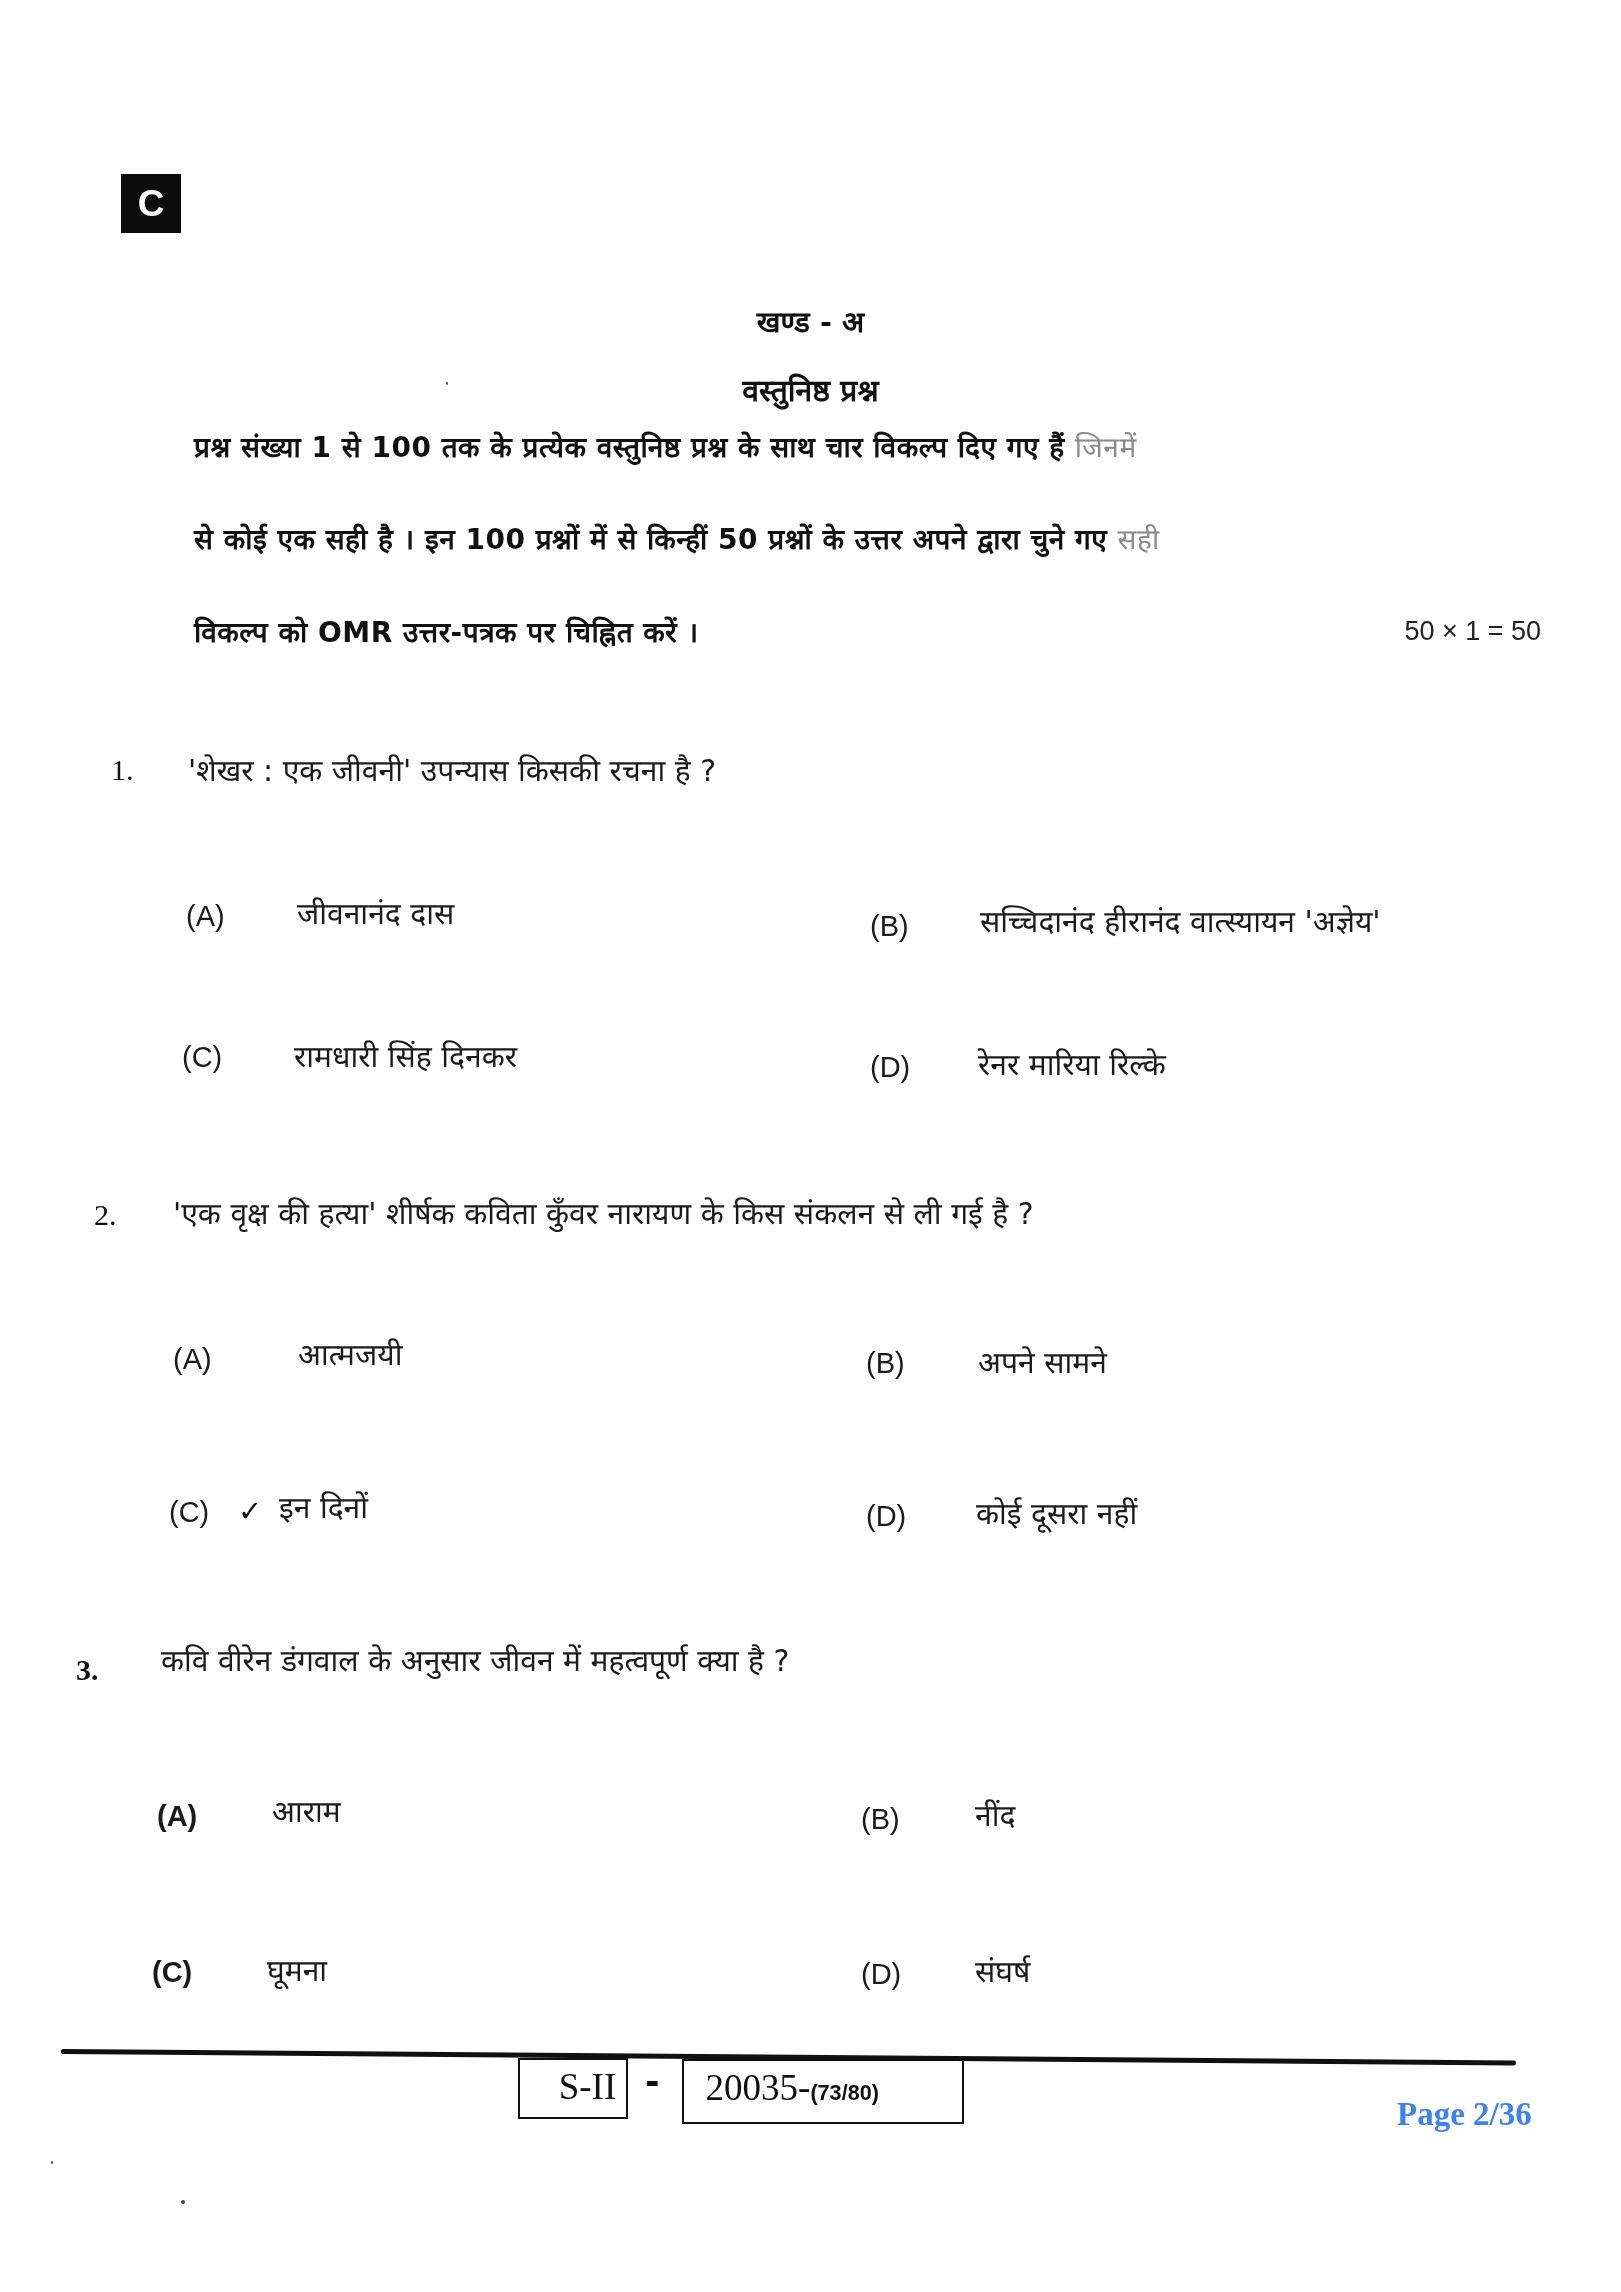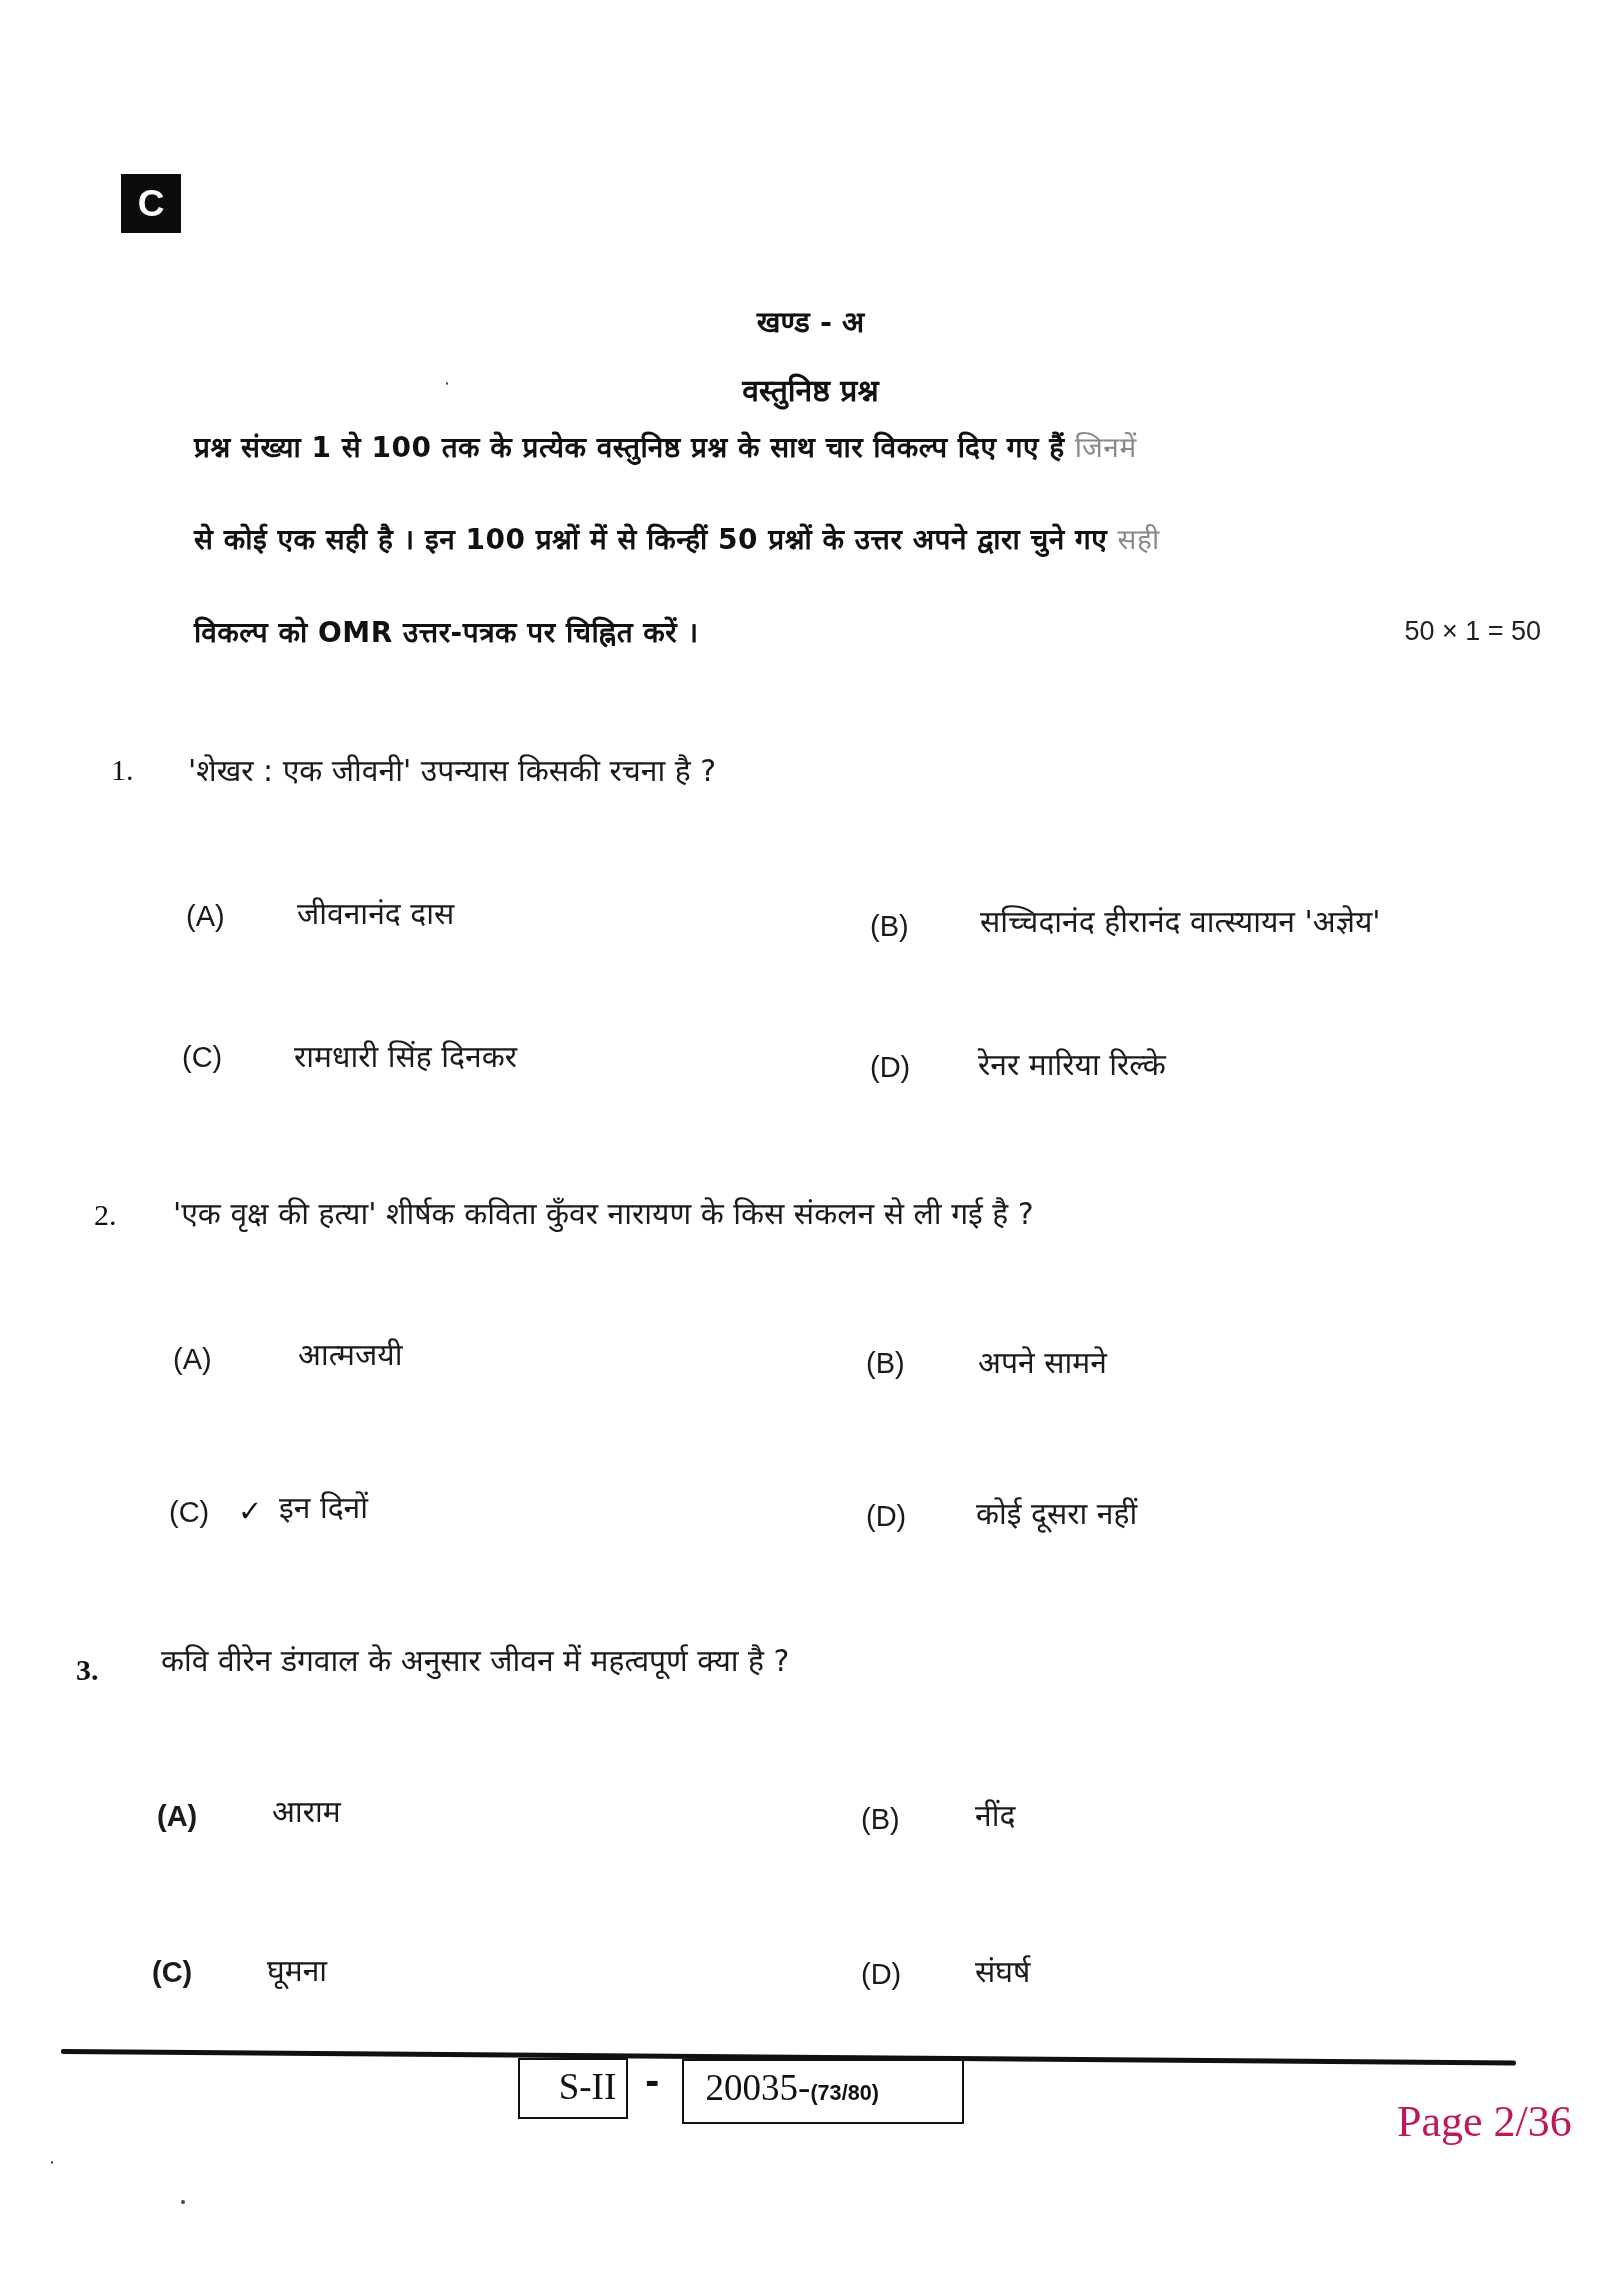--- a/index.html
+++ b/index.html
@@ -102,22 +102,23 @@
       font-size: 21.6px;
       margin-top: 44px;
     }
     .footer-dash {
       left: 645px; top: 2062px;
       font-size: 35px; font-weight: bold;
     }
     .page-num {
       left: 1397px; top: 2096px;
       font-family: "Liberation Serif", serif;
-      font-size: 44px;
-      color: #be185d;
+      font-size: 33px;
+      color: #3b82f6;
+      font-weight: bold;
     }
 
     .speck { position: absolute; background: #444; border-radius: 50%; }
   </style>
 </head>
 <body>
 
 <div class="abs set-box">C</div>
 
 <div class="abs section-title t1">खण्ड - अ</div>

